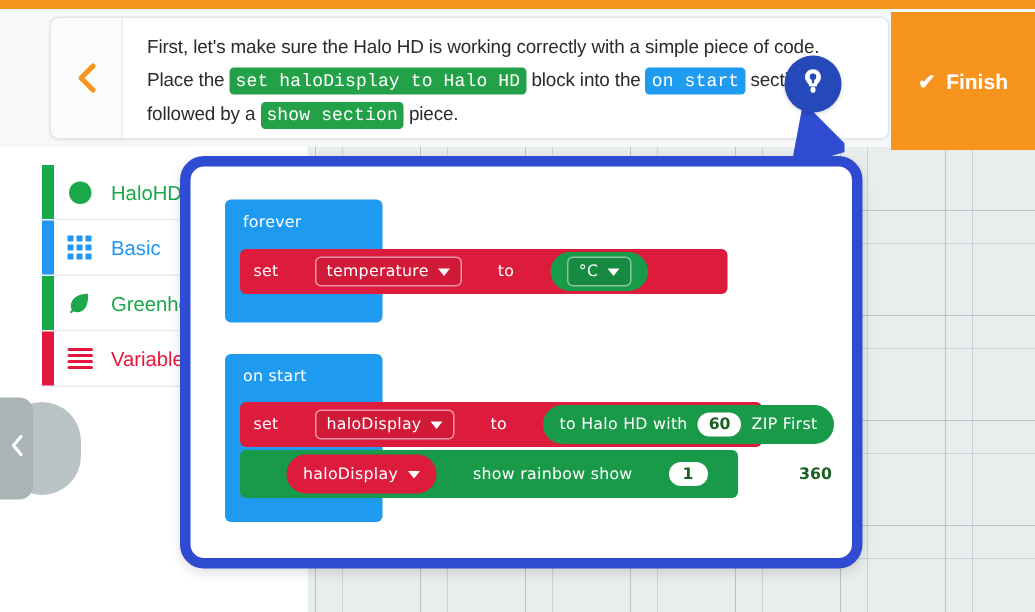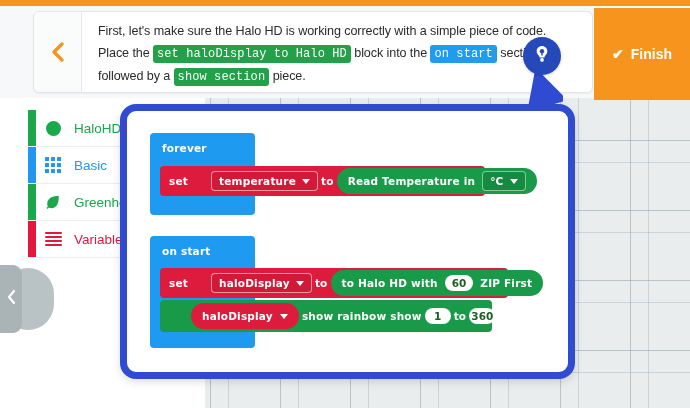--- a/index.html
+++ b/index.html
@@ -235,21 +235,21 @@
     border-radius: 16px;
     z-index: 20;
     box-shadow: 0 3px 8px rgba(0,0,0,0.13);
   }
 
   
   .blocks-area { position: absolute; left:0; top:0; right:0; bottom:0; }
 
   .blk-text {
     font-family: "DejaVu Sans", sans-serif;
-    font-weight: bold;
+    font-weight: normal;
     color: #ffffff;
     font-size: 10.5px;
     letter-spacing: 0.2px;
     white-space: nowrap;
   }
 
   
   .wrap-block {
     position: absolute;
     background: #1e9bf0;
@@ -260,36 +260,36 @@
     left: 12px; top: 9px;
   }
 
   
   .stmt {
     position: absolute;
     background: #dd1b3c;
     border-radius: 4px;
     display: flex;
     align-items: center;
-    gap: 3px;
+    gap: 24px;
     padding: 0 9px;
     height: 30px;
   }
   .stmt.green-stmt { background: #189a48; }
 
   
   .field-drop {
     display:flex; align-items:center; gap:6px;
     background: rgba(0,0,0,0.06);
     border: 1px solid rgba(255,255,255,0.55);
     border-radius: 4px;
     padding: 2px 7px;
     height: 20px;
   }
-  .field-drop.onred { background: rgba(0,0,0,0.05); margin-left: 20px; }
+  .field-drop.onred { background: rgba(0,0,0,0.05); }
   .caret {
     width: 0; height: 0;
     border-left: 4px solid transparent;
     border-right: 4px solid transparent;
     border-top: 5px solid #ffffff;
   }
 
   
   .reporter {
     display:flex; align-items:center; gap:7px;
@@ -435,21 +435,20 @@
     </div>
 
     <div class="stmt" style="left:160px; top:166px; width:325px; height:30px;">
       <span class="blk-text">set</span>
       <span class="field-drop onred">
         <span class="blk-text">temperature</span>
         <span class="caret"></span>
       </span>
       <span class="blk-text">to</span>
       <span class="reporter">
-        <span class="blk-text">Read Temperature in</span>
         <span class="field-drop">
           <span class="blk-text">°C</span>
           <span class="caret"></span>
         </span>
       </span>
     </div>
 
     <div class="wrap-block" style="left:150px; top:236px; width:105px; height:112px;">
       <div class="wrap-label blk-text">on start</div>
     </div>

